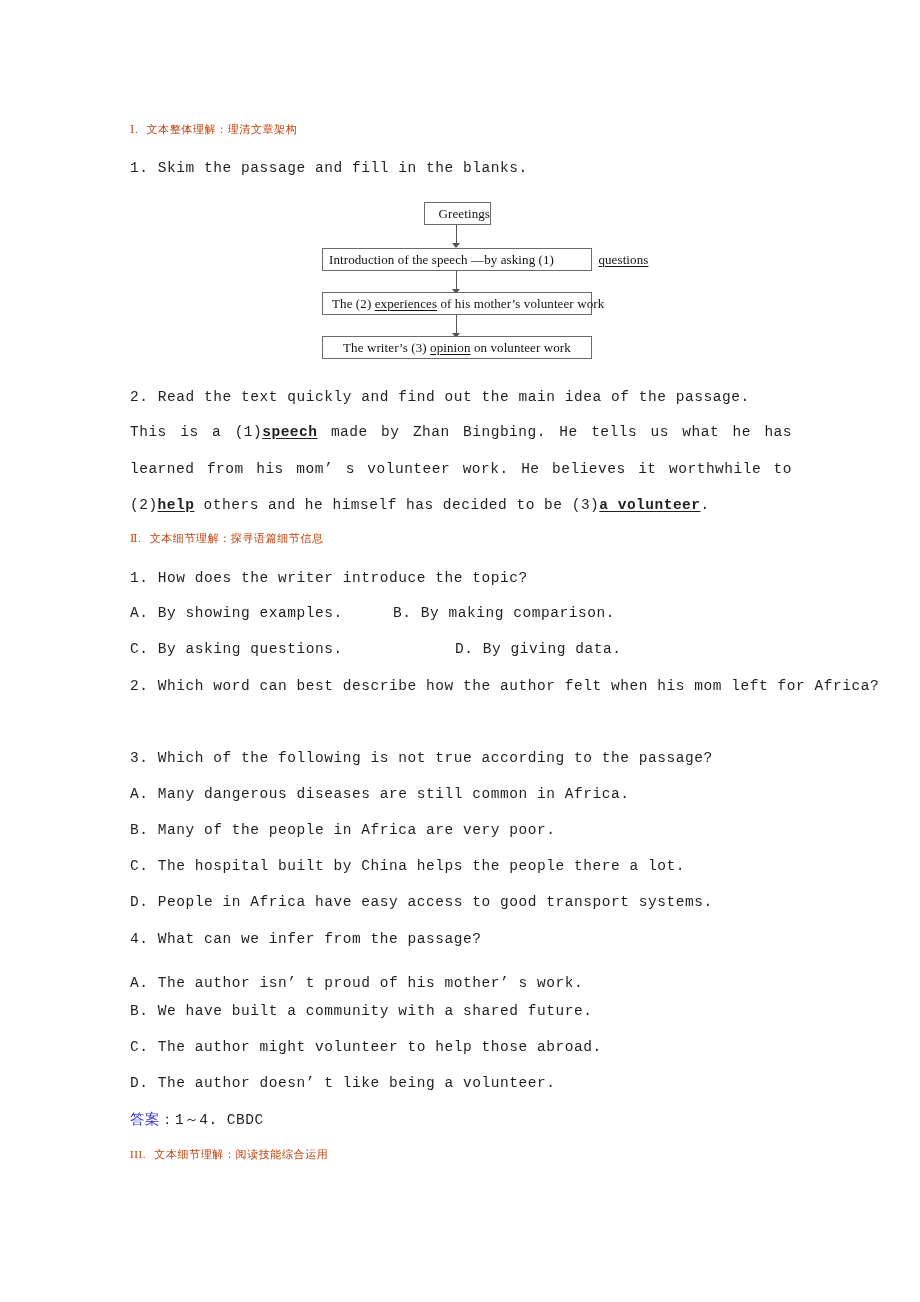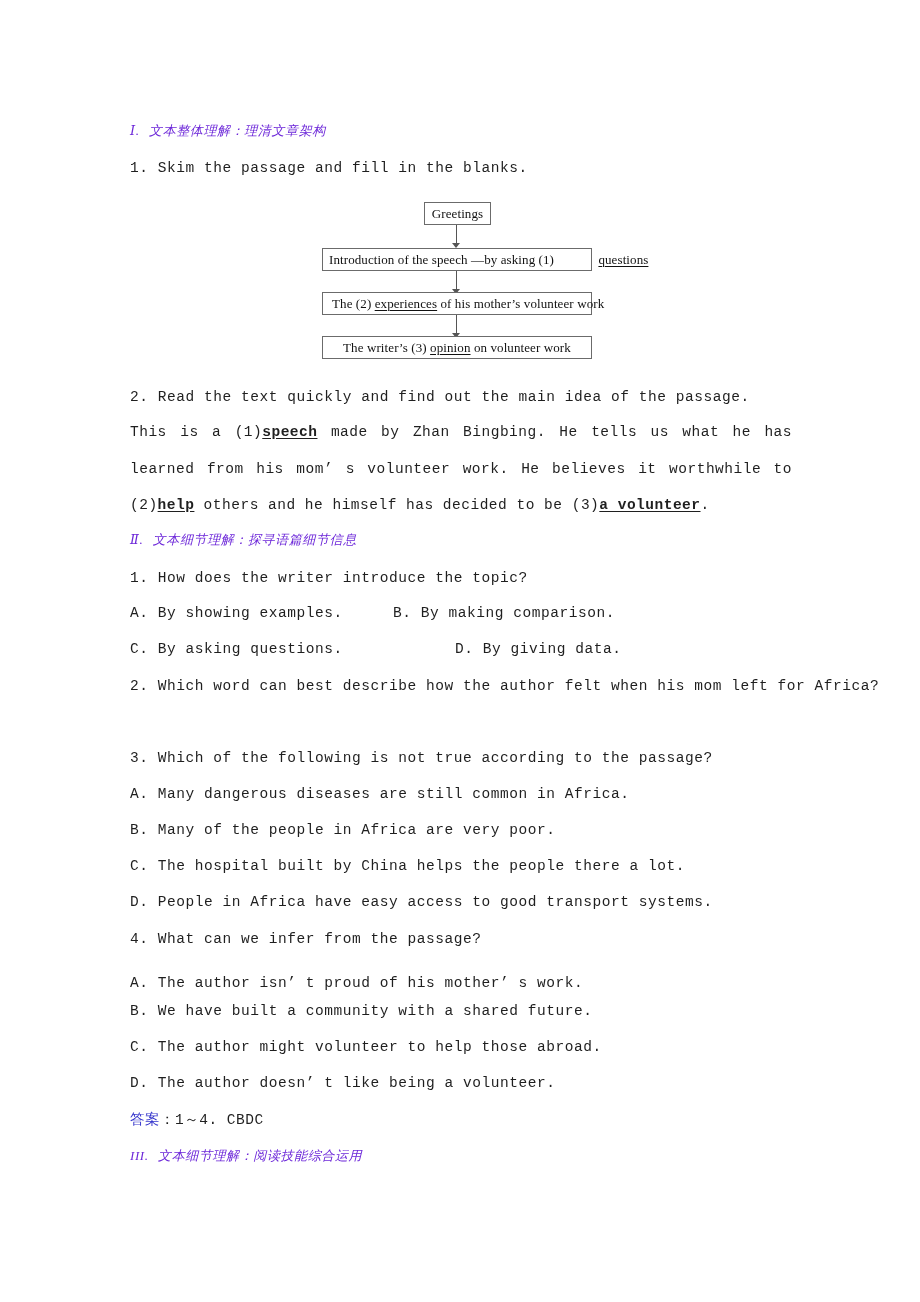--- a/index.html
+++ b/index.html
@@ -30,24 +30,23 @@
     font-size: 14.5px;
     letter-spacing: 0.55px;
     line-height: 18px;
     color: #1f1f1f;
   }
   .cn-head {
     position: absolute;
     left: 130px;
     white-space: pre;
     font-family: "DejaVu Serif", "Liberation Serif", serif;
-    font-size: 13px;
+    font-size: 11px;
     letter-spacing: 0.6px;
-    color: #6d28d9;
-    font-style: italic;
+    color: #c2410c;
   }
   .cn-head .numeral {
     font-family: "Liberation Serif", "DejaVu Serif", serif;
   }
 
   
   .para {
     position: absolute;
     left: 130px;
     width: 662px;
@@ -117,20 +116,21 @@
     white-space: pre;
     height: 23px;
   }
   .fbox.wide {
     left: 322px;
     width: 270px;
   }
   .fbox.top {
     left: 424px;
     width: 67px;
+    justify-content: flex-end;
   }
   .fbox .ul {
     text-decoration: underline;
     text-underline-offset: 2px;
   }
   .fbox.intro {
     justify-content: flex-start;
     padding-left: 6px;
     gap: 41px;
   }

